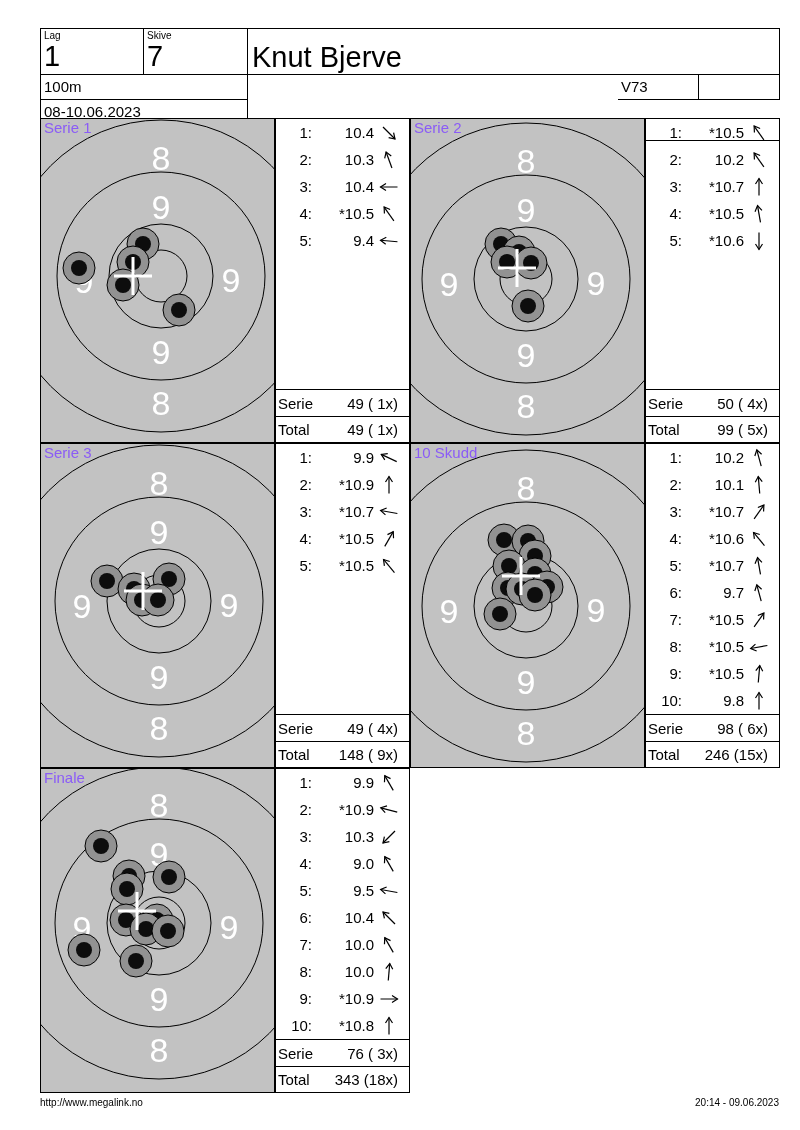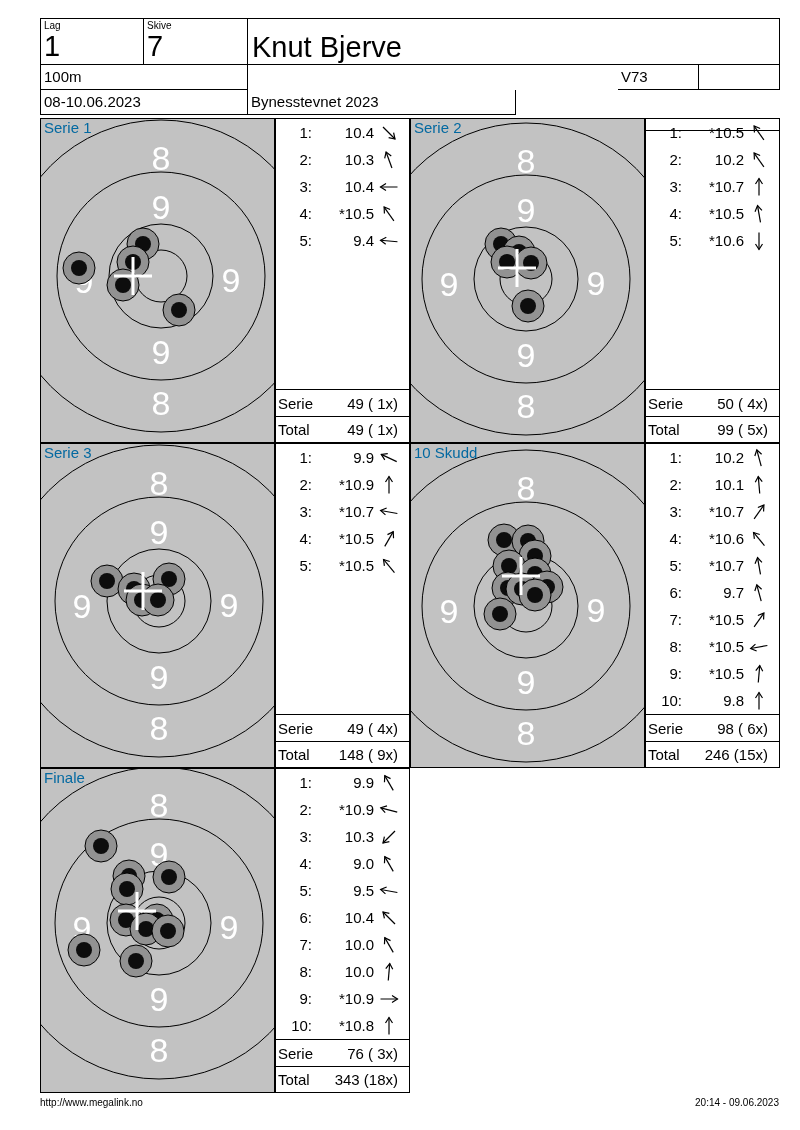--- a/index.html
+++ b/index.html
@@ -1,21 +1,21 @@
 <!DOCTYPE html>
 <html><head>
 <meta charset="utf-8">
 <style>
   html,body{margin:0;padding:0;background:#ffffff;}
   body{width:800px;height:1130px;font-family:"Liberation Sans",sans-serif;color:#000;}
   .page{position:relative;width:800px;height:1130px;background:#fff;overflow:hidden;}
 
   
   .header{
-    position:absolute;left:40px;top:18px;width:739px;
+    position:absolute;left:40px;top:28px;width:739px;
     display:grid;
     grid-template-columns:103px 104px 268px 102px 81px 81px;
     grid-template-rows:46px 25px 25px;
     border-top:1px solid #000;border-left:1px solid #000;
     box-sizing:content-box;
   }
   .hcell{border-right:1px solid #000;border-bottom:1px solid #000;
     box-sizing:border-box;overflow:hidden;white-space:nowrap;}
   .small-label{font-size:10px;line-height:11px;padding:1px 0 0 3px;}
   .big-value{font-size:29px;line-height:30px;padding-left:3px;}
@@ -30,21 +30,21 @@
   .c-club{grid-column:3 / 5;grid-row:2;}
   .c-class{grid-column:5;grid-row:2;}
   .c-blank{grid-column:6;grid-row:2;}
   .c-date{grid-column:1 / 3;grid-row:3;}
   .c-event{grid-column:3;grid-row:3;}
   .c-org{grid-column:4 / 7;grid-row:3;margin-top:40px;}
 
   
   .tbox{position:absolute;width:235px;height:325px;border:1px solid #000;box-sizing:border-box;}
   .tbox svg{display:block;}
-  .ptitle{position:absolute;top:0px;left:3px;font-size:15px;line-height:18px;color:#0369a1;}
+  .ptitle{position:absolute;top:0px;left:3px;font-size:15px;line-height:18px;color:#8b5cf6;}
   .sbox{position:absolute;width:135px;height:325px;border:1px solid #000;box-sizing:border-box;
     display:flex;flex-direction:column;}
   .rows{height:270px;flex:0 0 270px;}
   .srow{display:flex;align-items:center;height:27px;padding-right:5px;font-size:15px;box-sizing:border-box;}
   .rn{width:36px;text-align:right;}
   .rv{flex:1;text-align:right;}
   .ra{width:30px;display:flex;justify-content:center;align-items:center;}
   .ra svg{display:block;}
   .sumrow{display:flex;justify-content:space-between;align-items:center;
     border-top:1px solid #000;height:27px;box-sizing:border-box;
@@ -71,21 +71,20 @@
       <div class="small-label">Skive</div>
       <div class="big-value">7</div>
     </div>
     <div class="hcell c-name name-cell">
       <span>Knut Bjerve</span>
     </div>
     <div class="hcell c-dist mid-cell">100m</div>
     <div class="hcell c-class mid-cell">V73</div>
     <div class="hcell c-blank mid-cell"></div>
     <div class="hcell c-date mid-cell">08-10.06.2023</div>
-    <div class="hcell c-event mid-cell">Bynesstevnet 2023</div>
     <div class="hcell c-org mid-cell">Byneset SKL</div>
   </div>
 
   <div id="panels">
       <div class="tbox" style="left: 40px; top: 118px;">
         <svg width="233" height="323" viewBox="0 0 233 323">
           <rect x="0" y="0" width="233" height="323" fill="#c2c2c2"></rect>
           <circle cx="120" cy="157" r="26" fill="none" stroke="#000000" stroke-width="1"></circle>
           <circle cx="120" cy="157" r="52" fill="none" stroke="#000000" stroke-width="1"></circle>
           <circle cx="120" cy="157" r="104" fill="none" stroke="#000000" stroke-width="1"></circle>

